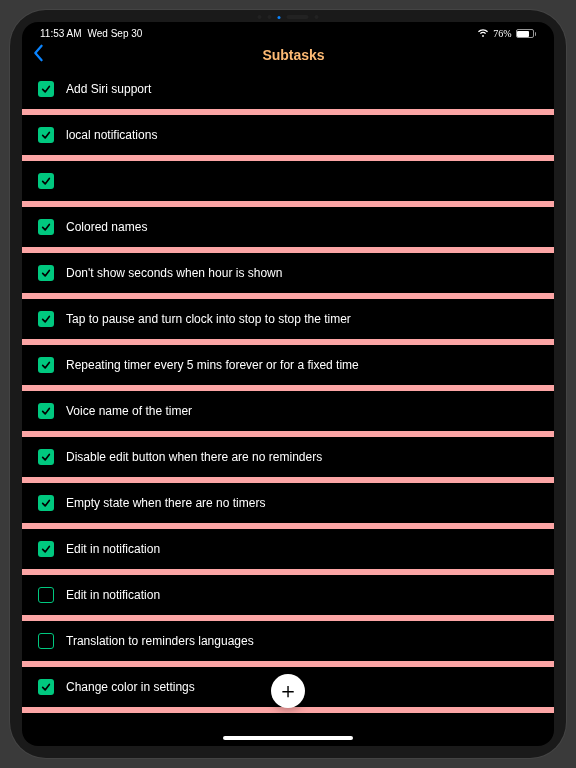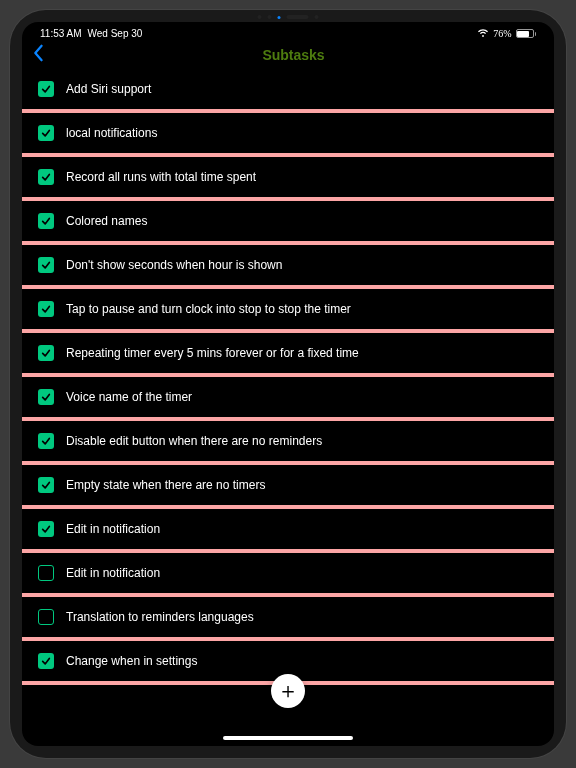--- a/index.html
+++ b/index.html
@@ -65,33 +65,33 @@
       position: absolute;
       left: 10px;
       color: #0a84ff;
       font-size: 20px;
       font-weight: 300;
       cursor: pointer;
     }
     .nav-title {
       font-size: 14px;
       font-weight: 600;
-      color: #4d7c0f;
+      color: #fdba74;
       margin-left: 11px;
     }
     .list {
       flex: 1;
       overflow-y: auto;
       padding-bottom: 60px;
     }
     .list-row {
       display: flex;
       align-items: center;
       padding: 12px 16px;
-      border-bottom: 4px solid #fca5a5;
+      border-bottom: 6px solid #fca5a5;
       gap: 12px;
     }
     .checkbox {
       width: 16px;
       height: 16px;
       border-radius: 3px;
       display: flex;
       align-items: center;
       justify-content: center;
       flex-shrink: 0;
@@ -213,21 +213,20 @@
             </svg>
           </div>
           <div class="row-label">local notifications</div>
         </div>
         <div class="list-row">
           <div class="checkbox checked">
             <svg class="checkmark" viewBox="0 0 12 12" fill="none" stroke="#000" stroke-width="2" stroke-linecap="round" stroke-linejoin="round">
               <polyline points="2,6.5 5,9.5 10,3"></polyline>
             </svg>
           </div>
-          <div class="row-label">Record all runs with total time spent</div>
         </div>
         <div class="list-row">
           <div class="checkbox checked">
             <svg class="checkmark" viewBox="0 0 12 12" fill="none" stroke="#000" stroke-width="2" stroke-linecap="round" stroke-linejoin="round">
               <polyline points="2,6.5 5,9.5 10,3"></polyline>
             </svg>
           </div>
           <div class="row-label">Colored names</div>
         </div>
         <div class="list-row">
@@ -293,21 +292,21 @@
         <div class="list-row">
           <div class="checkbox unchecked"></div>
           <div class="row-label">Translation to reminders languages</div>
         </div>
         <div class="list-row">
           <div class="checkbox checked">
             <svg class="checkmark" viewBox="0 0 12 12" fill="none" stroke="#000" stroke-width="2" stroke-linecap="round" stroke-linejoin="round">
               <polyline points="2,6.5 5,9.5 10,3"></polyline>
             </svg>
           </div>
-          <div class="row-label">Change when in settings</div>
+          <div class="row-label">Change color in settings</div>
         </div>
       </div>
 
     <div class="fab">
       <span class="fab-plus">＋</span>
     </div>
 
     <div class="home-indicator"></div>
   </div>
 </div>

